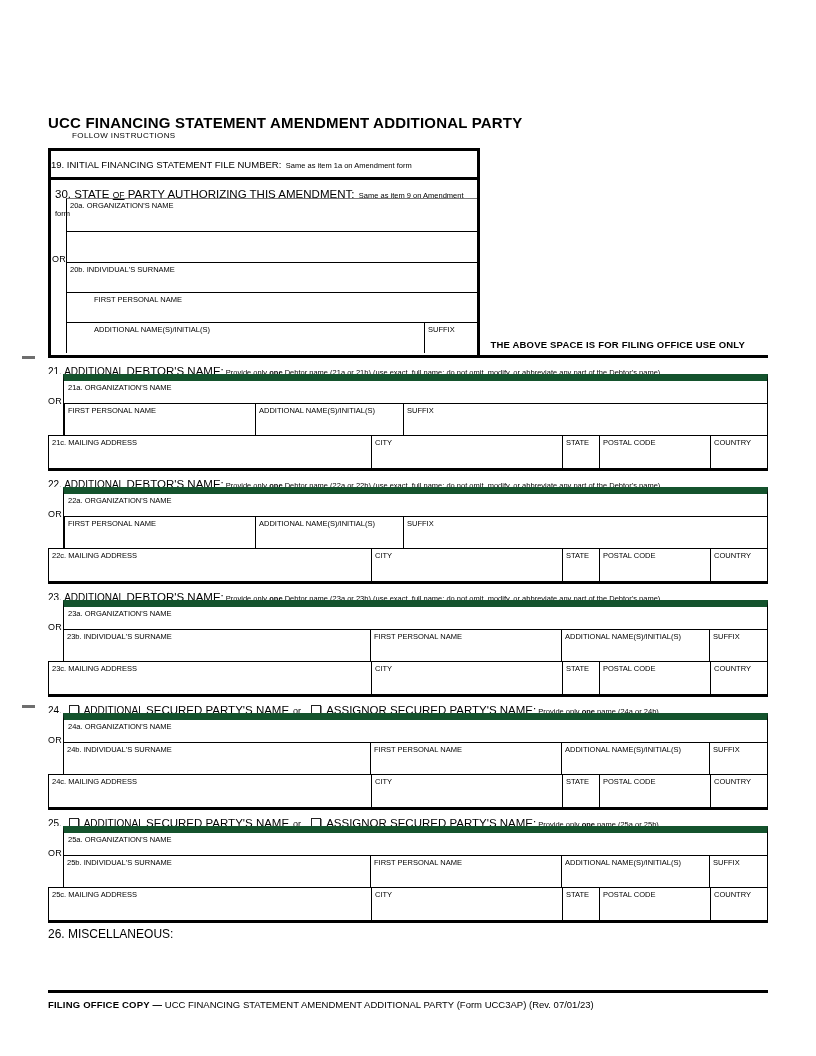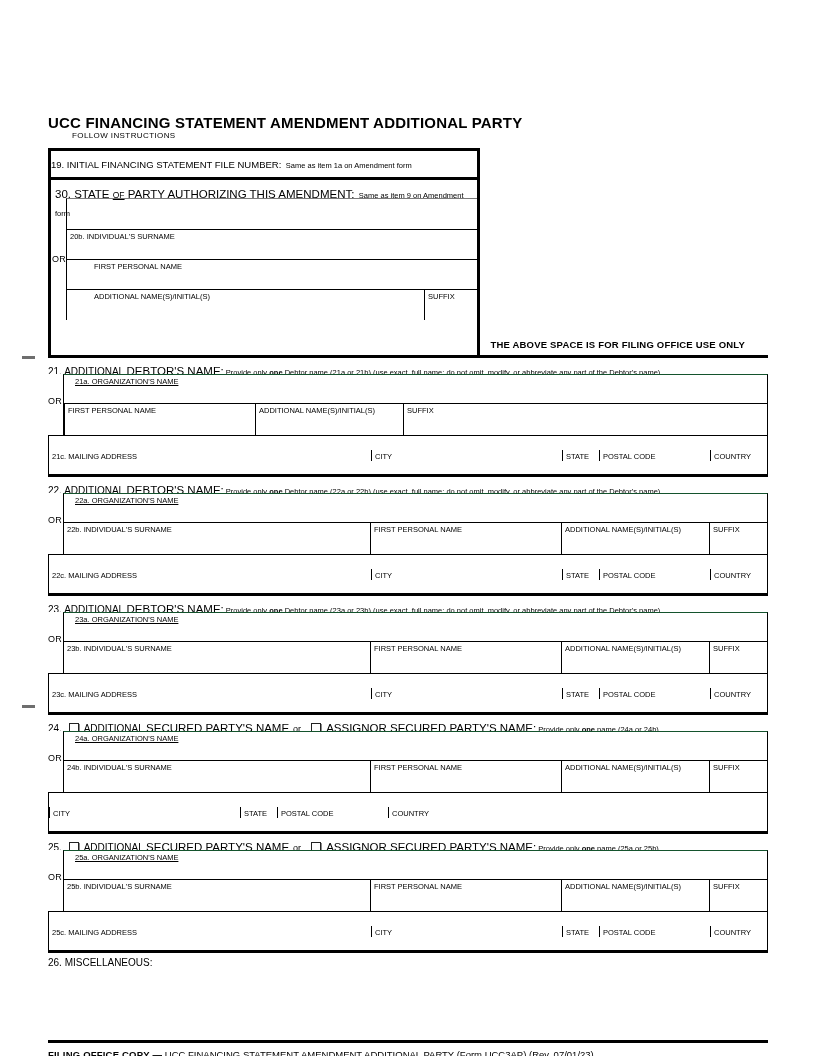--- a/index.html
+++ b/index.html
@@ -26,34 +26,34 @@
   .c-add { width:357px; padding:2px 0 0 27px; }
   .c-suf { flex:1; border-left:1px solid #000; padding:2px 0 0 3px; }
   .orlab { position:absolute; font-size:9px; letter-spacing:.2px; }
   .or20 { left:1px; top:103px; }
   .above-note { position:absolute; right:23px; top:191px; font-weight:bold; font-size:9.5px; letter-spacing:.2px; }
   .thick { height:3px; background:#000; }
 
   .sec { position:relative; }
   .sec-head { height:16px; padding:3px 0 0 0; white-space:nowrap; overflow:hidden; }
   .sec-head .u { text-decoration:underline;font-weight:bold; }
-  .rowA { margin-left:15px; height:29px; border:1px solid #000; border-top:1px solid #14532d; border-bottom:none; font-size:7.5px; padding:2px 0 0 11px;text-decoration:underline; }
+  .rowA { margin-left:15px; height:29px; border:1px solid #000; border-top:7px solid #14532d; border-bottom:none; font-size:7.5px; padding:2px 0 0 4px; }
   .rowB { margin-left:15px; height:32px; border:1px solid #000; border-bottom:none; display:flex; font-size:7.5px; }
   .rowB > div, .rowC > div { padding:2px 0 0 3px; }
   .bl { border-left:1px solid #000; }
   .b1 { width:306px; } .b2 { width:191px; } .b3 { width:148px; } .b4 { flex:1; }
-  .rowC { height:39px; border:1px solid #000; border-bottom:none; display:flex; font-size:7.5px;align-items:center; }
+  .rowC { height:33px; border:1px solid #000; border-bottom:none; display:flex; font-size:7.5px; }
   .c1 { width:322px; } .c2 { width:191px; } .c3 { width:37px; } .c4 { width:111px; } .c5 { flex:1; }
   .sec .orlab { left:0; top:38px; }
 
   .cb { display:inline-block; width:10px; height:10px; border:1.3px solid #222; background:#fff;
         box-shadow:1px 1px 0 #8a8a8a; vertical-align:-1px; margin:0 5px 0 4px; }
   .orword { font-size:9px; text-decoration:underline; margin:0 6px 0 4px; }
 
-  .sec26 { height:87px; padding:4px 0 16px 0; font-size:10px; }
+  .sec26 { height:67px; padding:4px 0 16px 0; font-size:12px; }
   .footer { margin-top:6px; font-size:9.5px; }
   .footer b { letter-spacing:.2px; }
 
   .dash { position:absolute; left:22px; width:13px; height:3px; background:#6e6e6e; }
   .dash1 { top:356px; } .dash2 { top:705px; }
 </style>
 </head>
 <body>
 
 <div class="dash dash1"></div>
@@ -69,20 +69,23 @@
       <div class="box19">
         <span class="lab9">19. INITIAL FINANCING STATEMENT FILE NUMBER:</span>
         <span class="hint">Same as item 1a on Amendment form</span>
         <span></span>
       </div>
       <div class="sec20head">
         <span class="big">30. </span><span class="big">STATE </span><span class="small-of">OF</span><span class="big"> PARTY AUTHORIZING THIS AMENDMENT:</span>
         <span class="hint">Same as item 9 on Amendment form</span>
       </div>
       <div class="grid20">
+        <div class="g20row" style="height:33px">
+          <span>20a. ORGANIZATION'S NAME</span>
+        </div>
         <div class="g20row" style="height:31px"></div>
         <div class="g20row" style="height:30px">
           <span>20b. INDIVIDUAL'S SURNAME</span>
         </div>
         <div class="g20row" style="height:30px">
           <span class="indent">FIRST PERSONAL NAME</span>
         </div>
         <div class="g20row last" style="height:30px">
           <div class="c-add">
             <span>ADDITIONAL NAME(S)/INITIAL(S)</span>
@@ -122,21 +125,20 @@
   <div class="thick"></div>
 
   <div class="sec">
     <div class="sec-head">
       <span class="mid">22. </span><span class="mid">ADDITIONAL </span><span class="big">DEBTOR'S NAME:</span><span class="hint">  Provide only </span><span class="hint u">one</span><span class="hint"> Debtor name (22a or 22b) (use exact, full name; do not omit, modify, or abbreviate any part of the Debtor's name)</span>
     </div>
     <div class="rowA">
       <span>22a. ORGANIZATION'S NAME</span>
     </div>
     <div class="rowB">
-      <div class="b1"><span>22b. INDIVIDUAL'S SURNAME</span></div>
       <div class="b2 bl"><span>FIRST PERSONAL NAME</span></div>
       <div class="b3 bl"><span>ADDITIONAL NAME(S)/INITIAL(S)</span></div>
       <div class="b4 bl"><span>SUFFIX</span></div>
     </div>
     <div class="rowC">
       <div class="c1"><span>22c. MAILING ADDRESS</span></div>
       <div class="c2 bl"><span>CITY</span></div>
       <div class="c3 bl"><span>STATE</span></div>
       <div class="c4 bl"><span>POSTAL CODE</span></div>
       <div class="c5 bl"><span>COUNTRY</span></div>
@@ -176,20 +178,21 @@
     <div class="rowA">
       <span>24a. ORGANIZATION'S NAME</span>
     </div>
     <div class="rowB">
       <div class="b1"><span>24b. INDIVIDUAL'S SURNAME</span></div>
       <div class="b2 bl"><span>FIRST PERSONAL NAME</span></div>
       <div class="b3 bl"><span>ADDITIONAL NAME(S)/INITIAL(S)</span></div>
       <div class="b4 bl"><span>SUFFIX</span></div>
     </div>
     <div class="rowC">
+      <div class="c1"><span>24c. MAILING ADDRESS</span></div>
       <div class="c2 bl"><span>CITY</span></div>
       <div class="c3 bl"><span>STATE</span></div>
       <div class="c4 bl"><span>POSTAL CODE</span></div>
       <div class="c5 bl"><span>COUNTRY</span></div>
     </div>
     <span class="orlab">OR</span>
   </div>
   <div class="thick"></div>
 
   <div class="sec">

